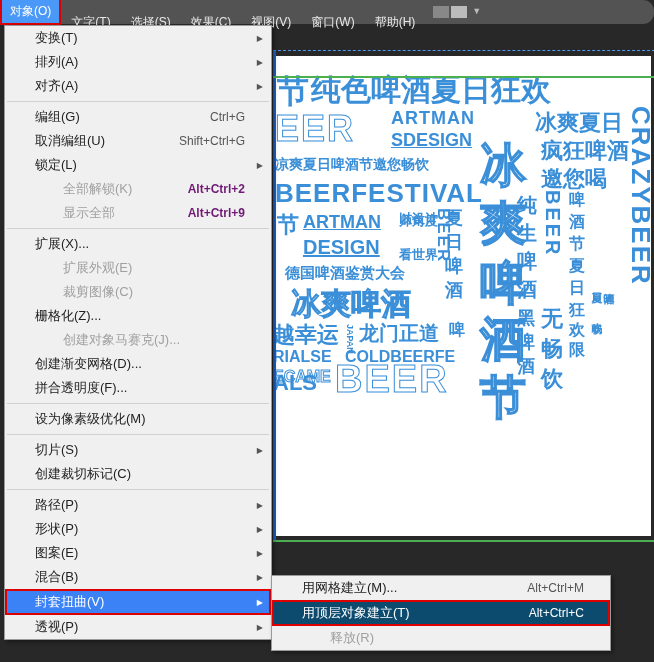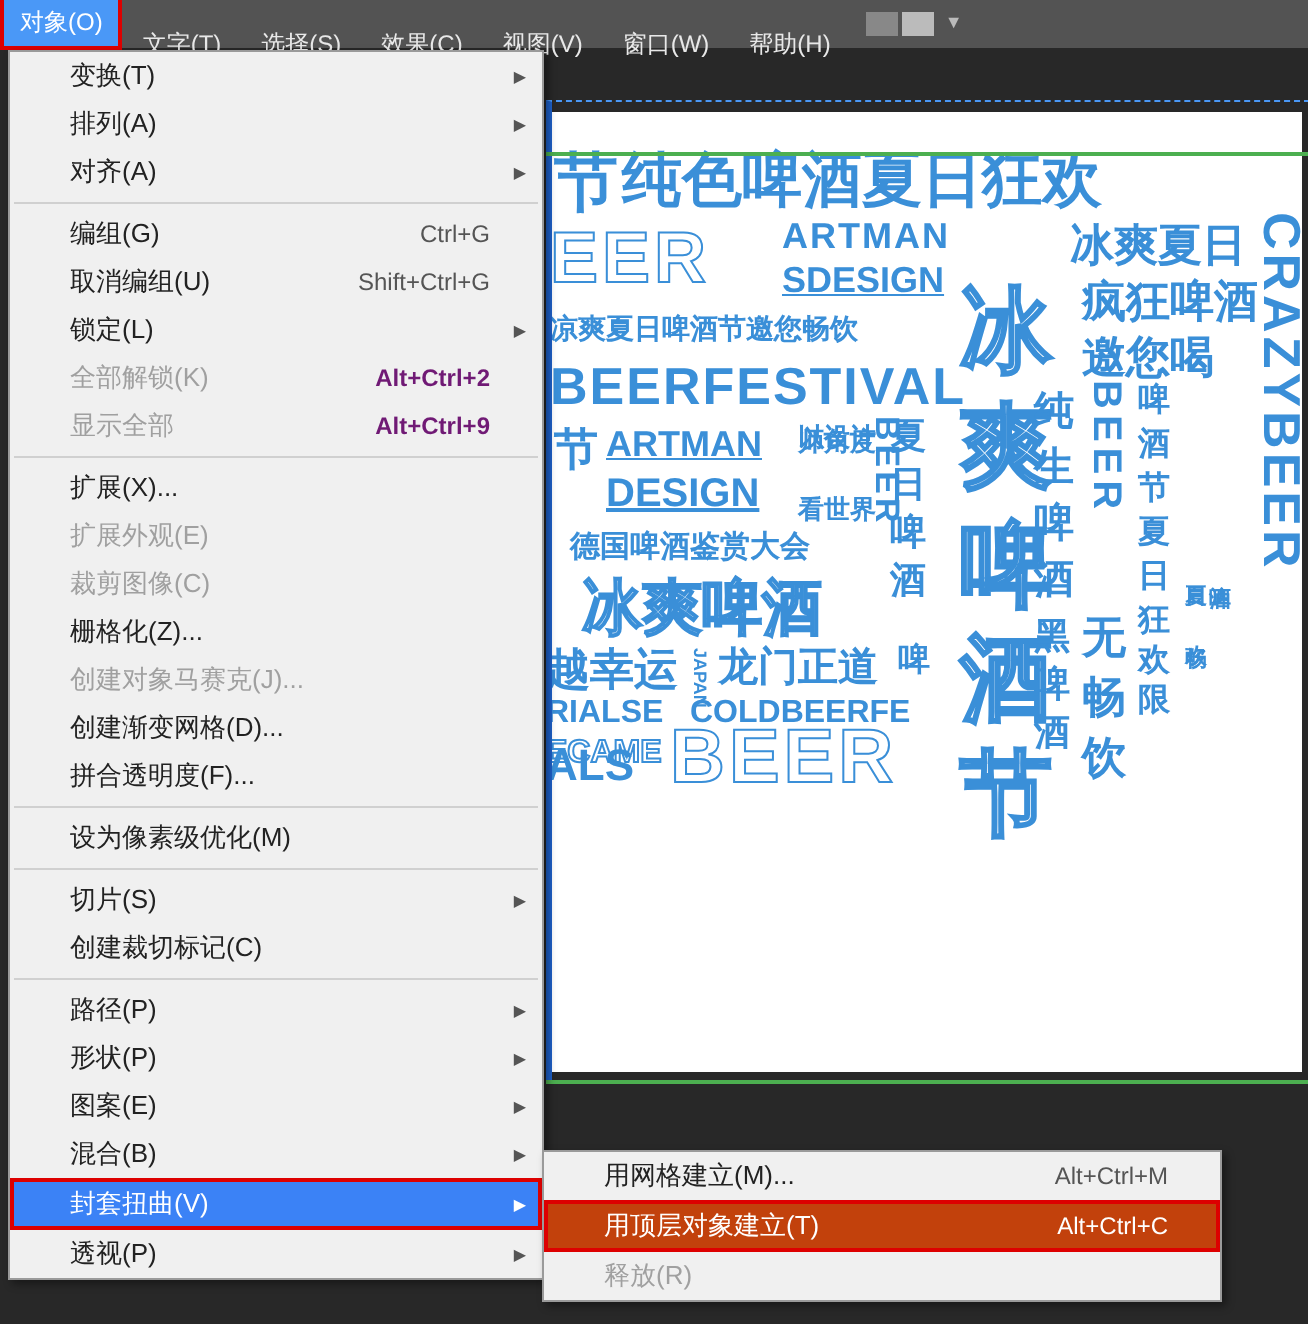--- a/index.html
+++ b/index.html
@@ -1,32 +1,32 @@
 <!DOCTYPE html>
 <html><head>
 <meta charset="utf-8">
 <style>
   * { margin: 0; padding: 0; box-sizing: border-box; font-family: "Microsoft YaHei", sans-serif; }
   body { width: 654px; height: 662px; background: #282828; overflow: hidden; position: relative; }
-  .menubar { height: 24px; background: #535353; display: flex; align-items: center; font-size: 12px; color: #e8e8e8; }
+  .menubar { height: 24px; background: #535353; display: flex; align-items: center; font-size: 12px; color: #e8e8e8; border-radius: 11px; }
   .menubar-item { padding: 0 10px; height: 24px; display: flex; align-items: center; cursor: default; margin-top: 20px; }
   .menubar-item.active { background: #4a98f7; color: #fff; border: 2px solid #d00; box-sizing: border-box; height: 28px; margin-top:-2px; padding:0 8px; }
   .view-icons { margin-left: 8px; display: flex; gap: 2px; }
   .vi { width: 16px; height: 12px; background: #888; }
   .dropdown { position: absolute; left: 4px; top: 25px; width: 268px; background: #f0f0f0; border: 1px solid #9a9a9a; box-shadow: 2px 2px 4px rgba(0,0,0,.4); font-size: 13px; color: #222; z-index: 10; }
   .mi { display: flex; justify-content: space-between; align-items: center; height: 24px; padding: 0 26px 0 30px; position: relative; }
-  .mi.disabled { color: #a0a0a0; }
+  .mi.disabled { color: #a0a0a0; margin-left: 28px; }
   .mi.arrow::after { content: "▶"; font-size: 8px; color: #555; position: absolute; right: 8px; }
   .mi .sc { color: #555; font-size: 12px; }
   .mi.disabled .sc { color: #701a75; font-weight: bold; }
   .sep { height: 1px; background: #d0d0d0; margin: 3px 2px; }
   .mi.hl { background: #3b82f6; color: #fff; border: 2px solid #d00; height: 26px; padding: 0 24px 0 28px; }
   .mi.hl.arrow::after { color: #fff; right: 6px; }
   .submenu { position: absolute; left: 271px; top: 575px; width: 340px; background: #f0f0f0; border: 1px solid #9a9a9a; box-shadow: 2px 2px 4px rgba(0,0,0,.4); font-size: 13px; color: #222; z-index: 11; }
-  .submenu .mi.hl2 { background: #c2410c; color: #fff; border: 2px solid #d00; height: 26px; padding: 0 24px 0 28px; }
+  .submenu .mi.hl2 { background: #0c4a6e; color: #fff; border: 2px solid #d00; height: 26px; padding: 0 24px 0 28px; }
   .submenu .mi.hl2 .sc { color: #fff; }
   .canvas { position: absolute; left: 273px; top: 56px; width: 378px; height: 480px; background: #fff; }
   .artboard { position: absolute; left: 0; top: 0; width: 100%; height: 100%; overflow: hidden; }
   .txt { position: absolute; color: #3a8fd8; font-weight: bold; white-space: nowrap; }
   .outline { color: transparent; -webkit-text-stroke: 1px #3a8fd8; }
   .dashed-blue { position: absolute; left: 273px; top: 50px; width: 382px; height: 492px; border: 1px dashed #4a98f7; border-left: 3px solid #1e60c8; pointer-events:none; z-index:5; }
   .green-line { position: absolute; left: 273px; width: 382px; height: 2px; background: #4caf50; z-index:6; }
 </style>
 </head>
 <body>

